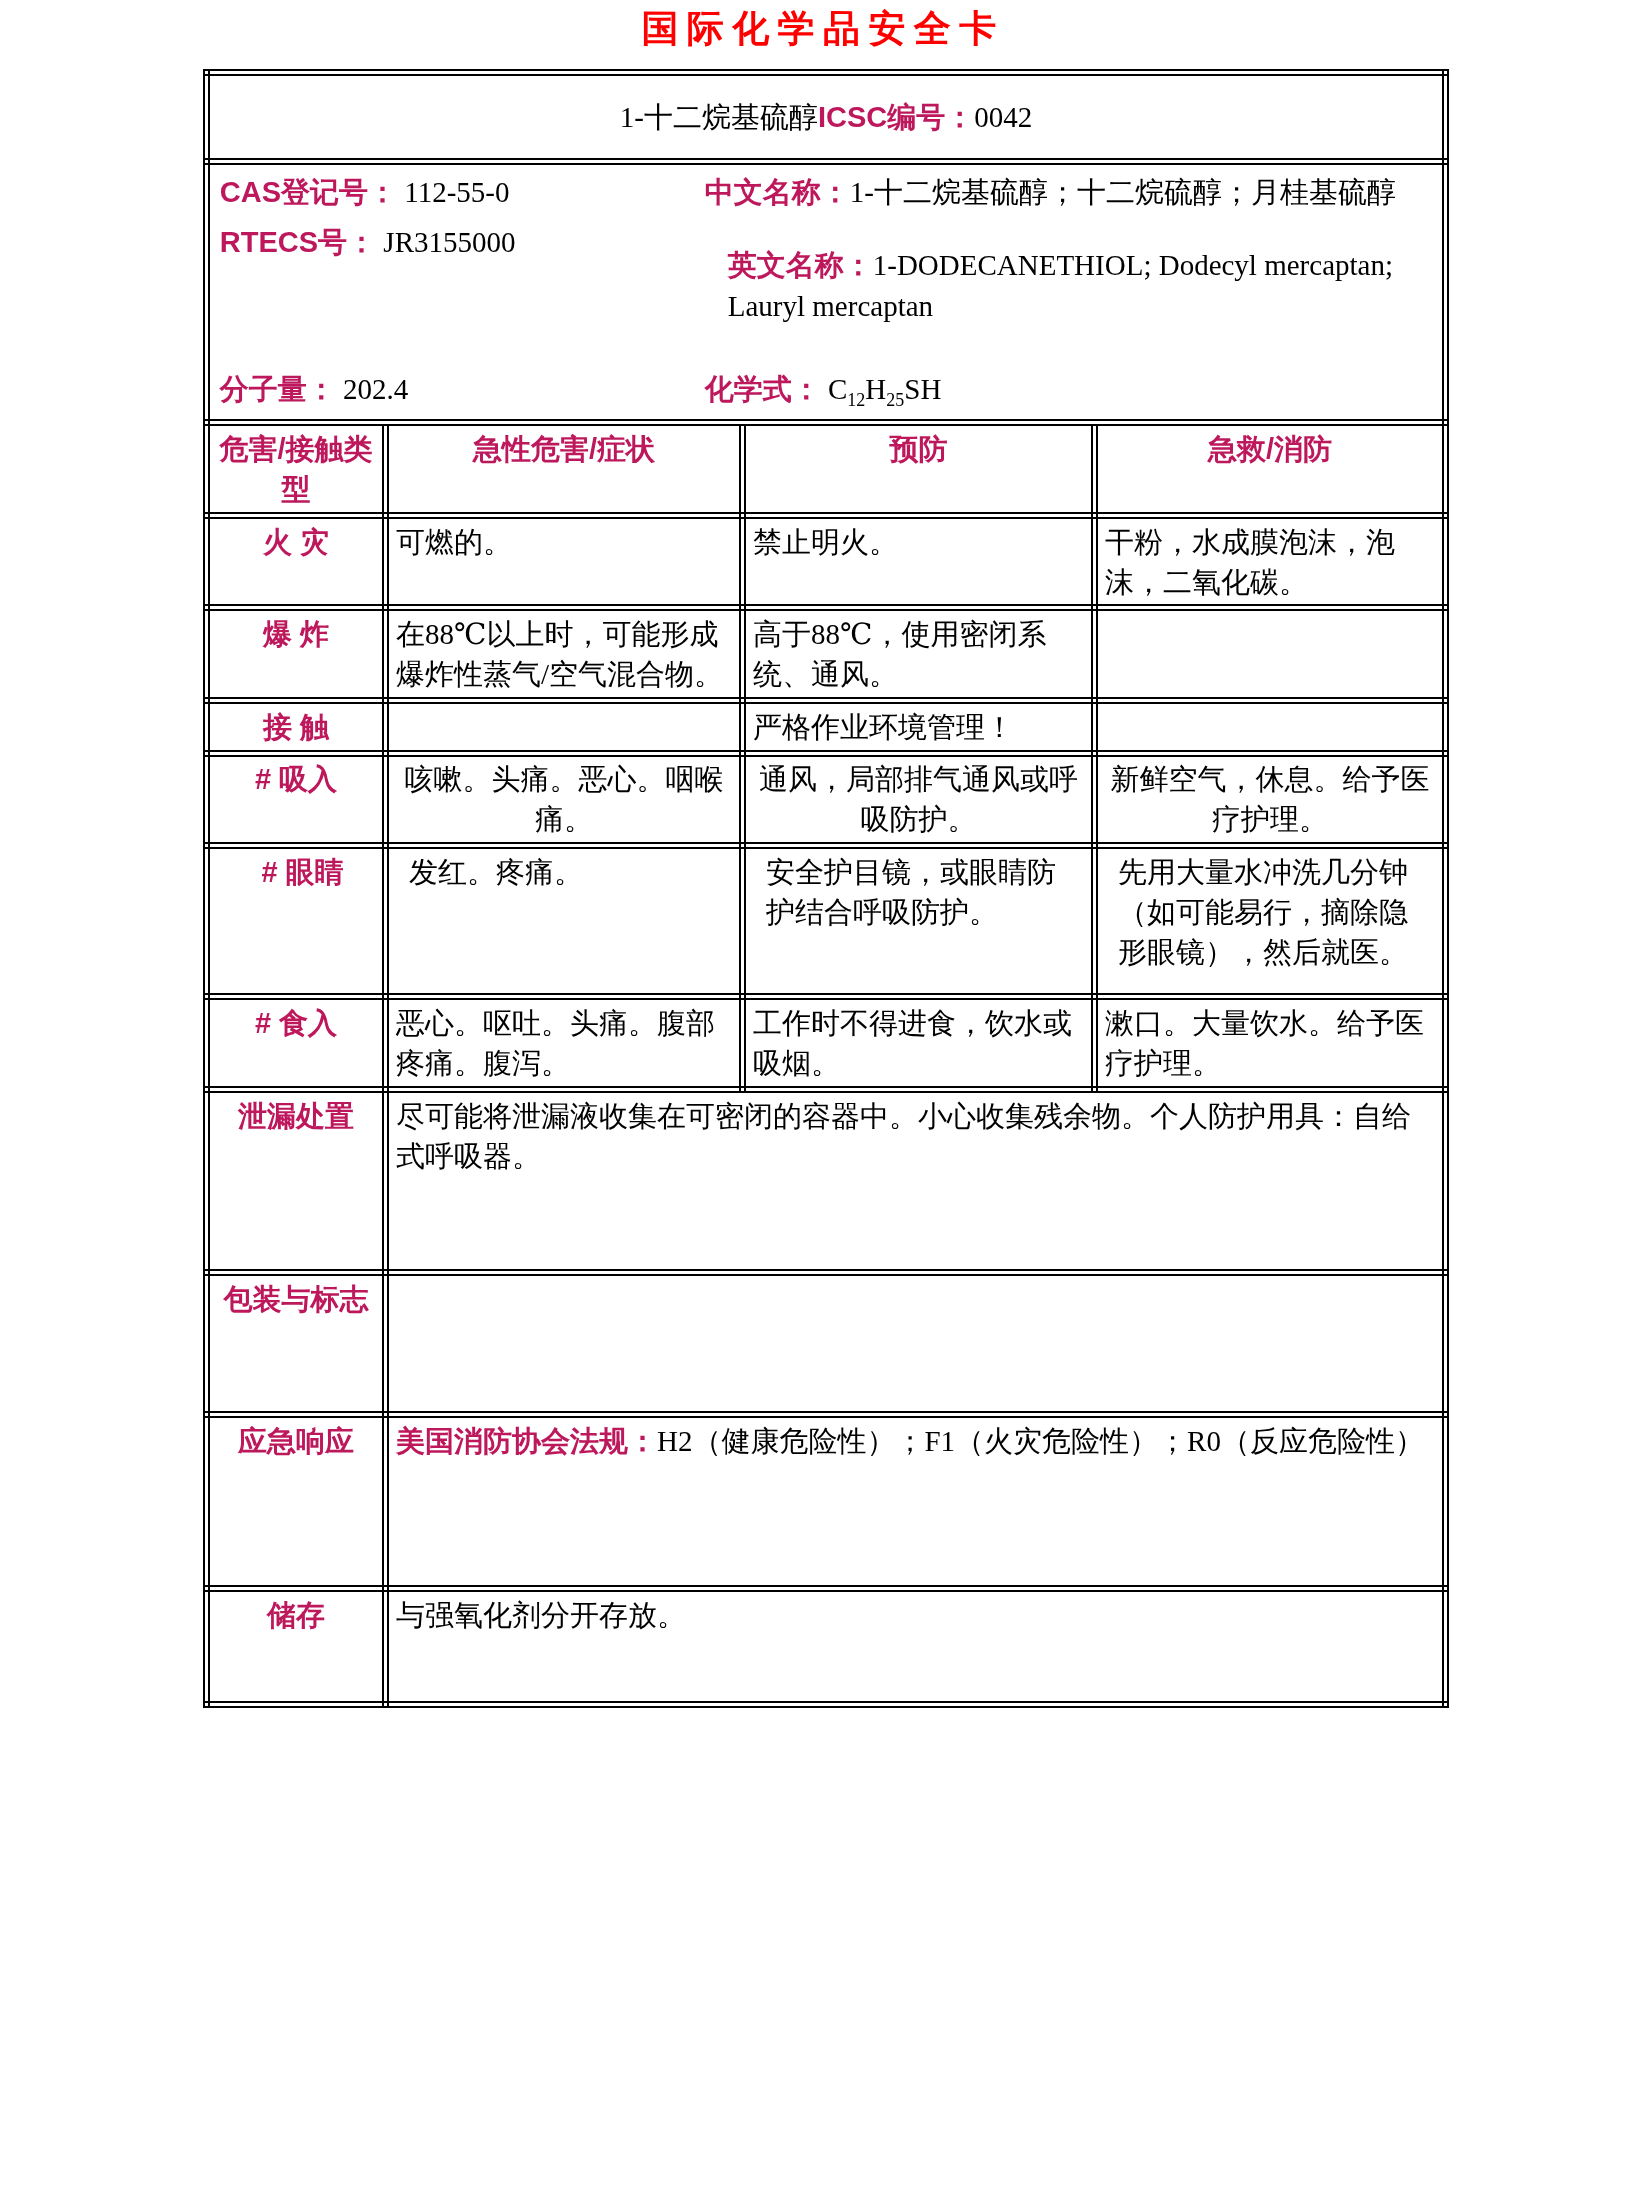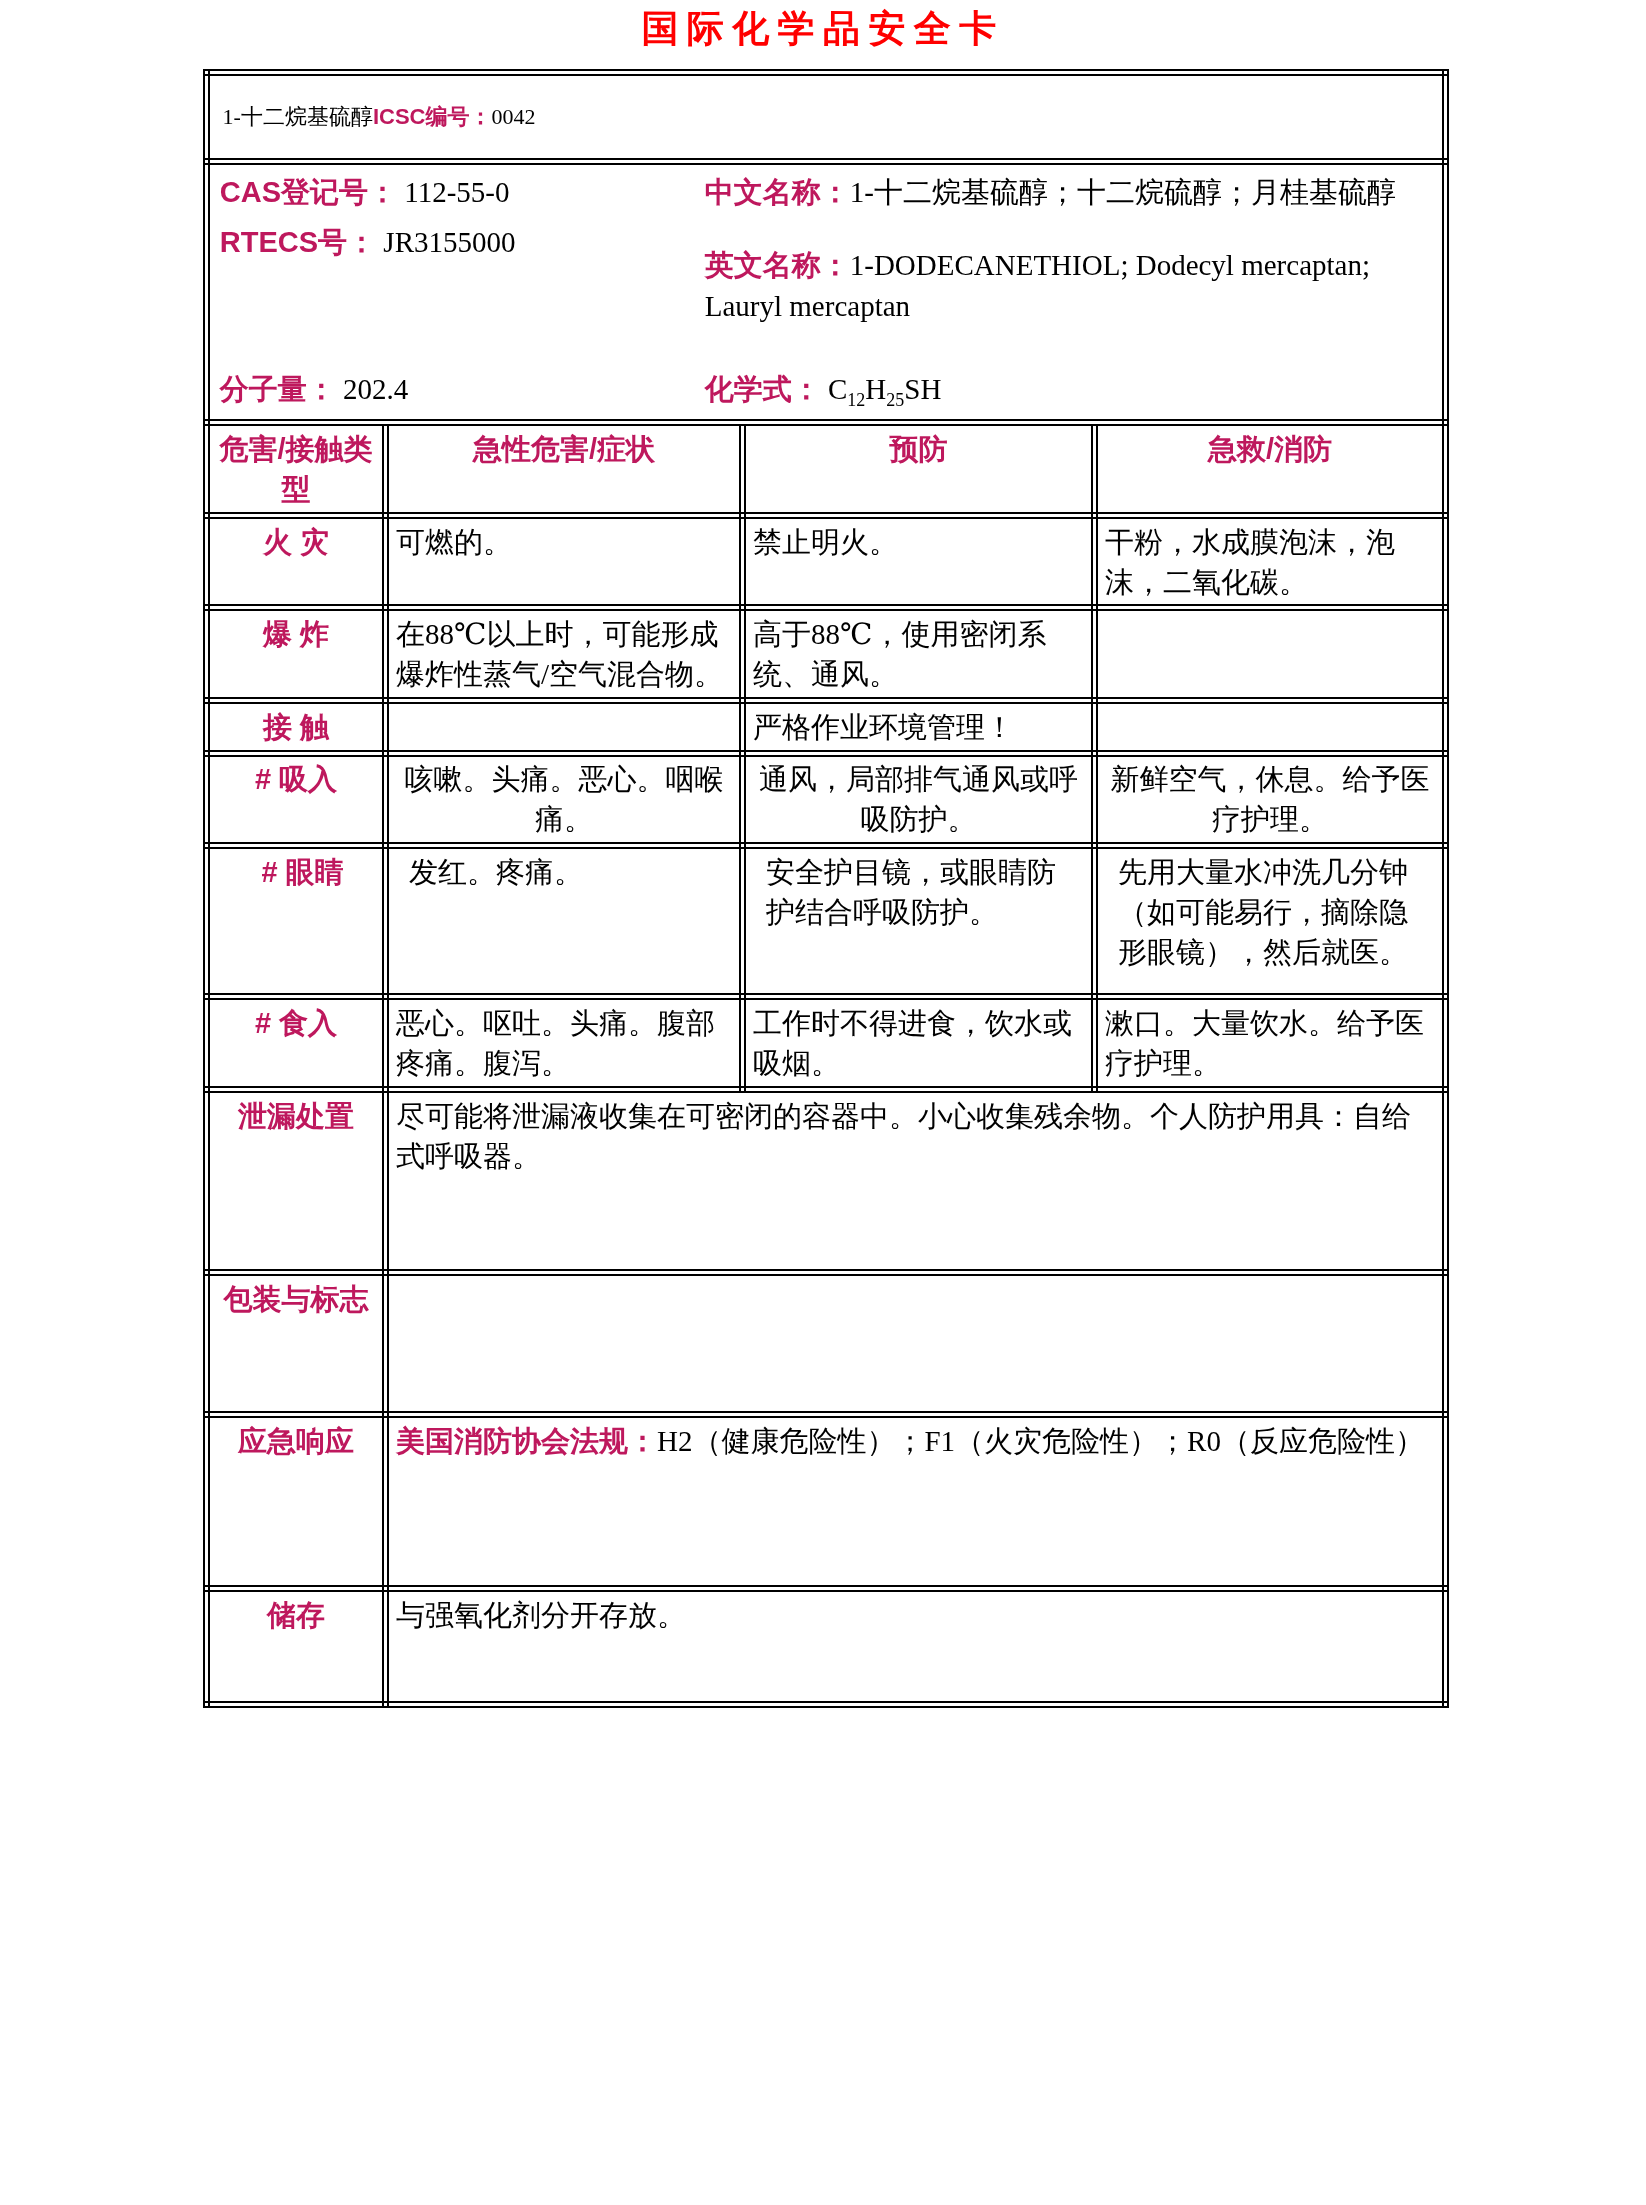--- a/index.html
+++ b/index.html
@@ -65,38 +65,38 @@
   tr.r-skin    td { height: 103px; }
   tr.r-eye     td { height: 151px; padding-left: 20px; }
   tr.r-ingest  td { height: 87px; }
   tr.r-spill   td { height: 183px; margin-left: 16px; }
   tr.r-pack    td { height: 142px; }
   tr.r-emerg   td { height: 174px; }
   tr.r-store   td { height: 116px; }
 
   .titlebar {
     display: flex;
-    justify-content: flex-start;
+    justify-content: center;
     align-items: center;
     height: 100%;
     padding: 0 5.6px;
-    font-size: 22px;
+    font-size: 29px;
   }
   .titlebar .icsc-value { color: #000000; font-weight: normal; font-family: "Liberation Serif","DejaVu Serif",serif; }
 
   .info-grid {
     display: flex;
     height: 248px;
     padding: 4.2px 2.8px 7px 2.8px;
   }
   .info-left  { width: 40%; display: flex; flex-direction: column; }
   .info-right { width: 60%; display: flex; flex-direction: column; }
   .info-line { margin-bottom: 9.8px; }
   .info-spacer { flex: 1 1 auto; }
-  .en-block { margin-top: 33px; }
+  .en-block { margin-top: 33px; margin-left: 23px; }
   sub.fsub { font-size: 0.62em; line-height: 0; margin-top: 14px; }
 
   .cell-val { color:#000000; font-family: "Liberation Serif","DejaVu Serif",serif; font-weight: normal; }
 </style>
 </head>
 <body>
 
 <div class="page-title">国际化学品安全卡</div>
 
 <table class="card">

